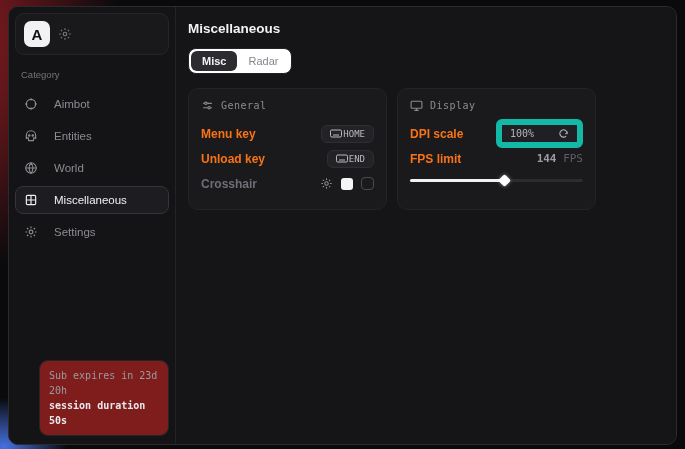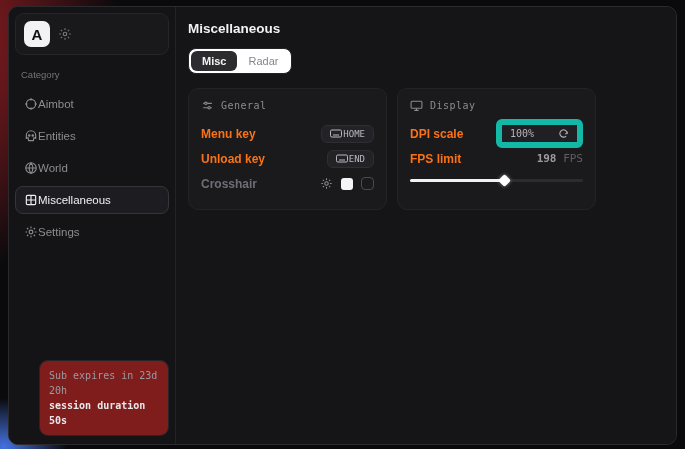--- a/index.html
+++ b/index.html
@@ -38,21 +38,21 @@
     display:flex; align-items:center; justify-content:center; flex:0 0 26px;
   }
   .brand-text { flex:1; line-height:1.15; }
   .brand-title { font-size:11px; font-weight:bold; color:#f0f0f2; }
   .brand-sub { font-size:9.5px; color:#8a8a91; }
   .brand-gear { color:#77777e; width:14px; height:14px; cursor:pointer; }
 
   .cat-label { font-size:9.5px; color:#737379; margin:4px 0 8px 6px; }
 
   .nav-item {
-    display:flex; align-items:center; gap:0;
+    display:flex; align-items:center; gap:16px;
     padding:6px 8px; margin:2px 0; border:1px solid transparent;
     border-radius:8px; color:#8b8b92; font-size:11.5px; cursor:pointer;
   }
   .nav-item .nicon { width:14px; height:14px; flex:0 0 14px; }
   .nav-item.selected {
     background:#1d1d21; border-color:#35353b; color:#f0f0f2;
   }
   .spacer { flex:1; }
 
   .sub-card {
@@ -269,21 +269,21 @@
             <svg viewBox="0 0 24 24" fill="none" stroke="currentColor" stroke-width="2.4">
               <path d="M20 12a8 8 0 1 0-2.3 5.6"></path>
                 <path d="M20 8v4.5h-4.5" stroke-width="2"></path>
             </svg>
           </span>
         </div>
 
         <div class="row">
           <span class="row-label">FPS limit</span>
           <span class="fps-value mono">
-            <span class="fps-num">198</span>
+            <span class="fps-num">144</span>
             <span class="fps-unit">FPS</span>
           </span>
         </div>
 
         <div class="slider">
           <div class="slider-track"></div>
           <div class="slider-fill" style="width: 55%;"></div>
           <div class="slider-thumb" style="left: 55%;"></div>
         </div>
       </div>

